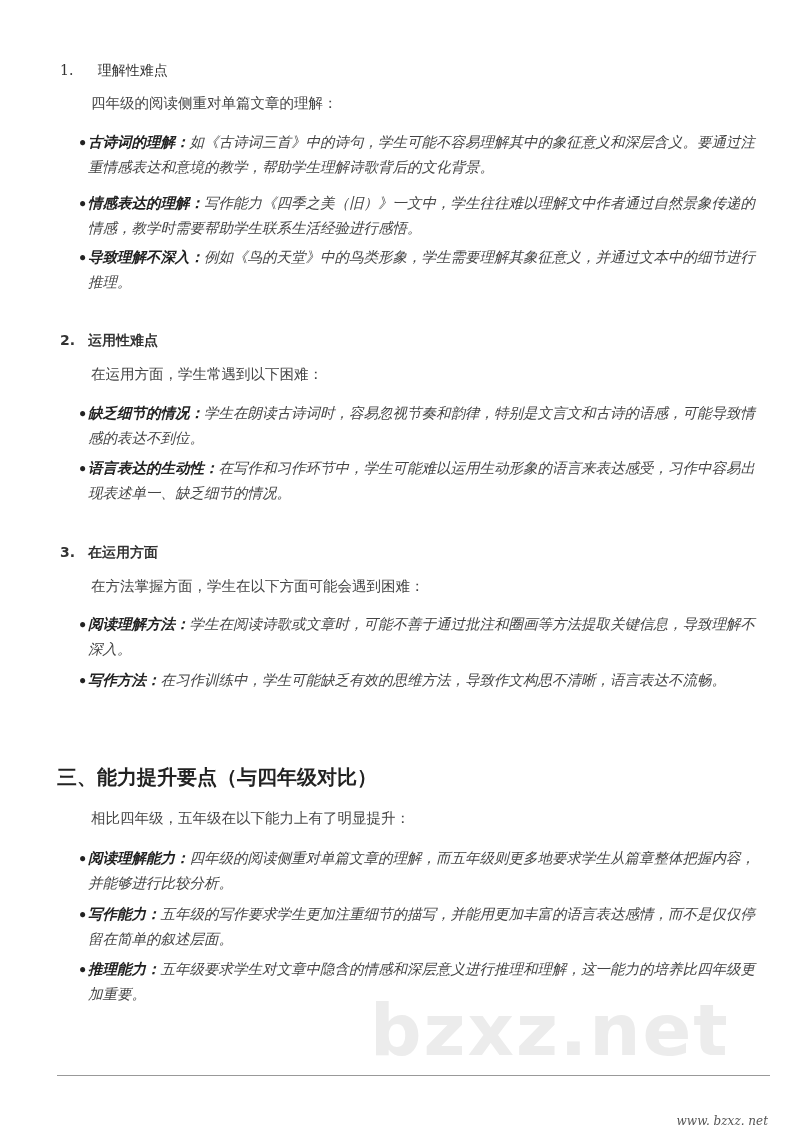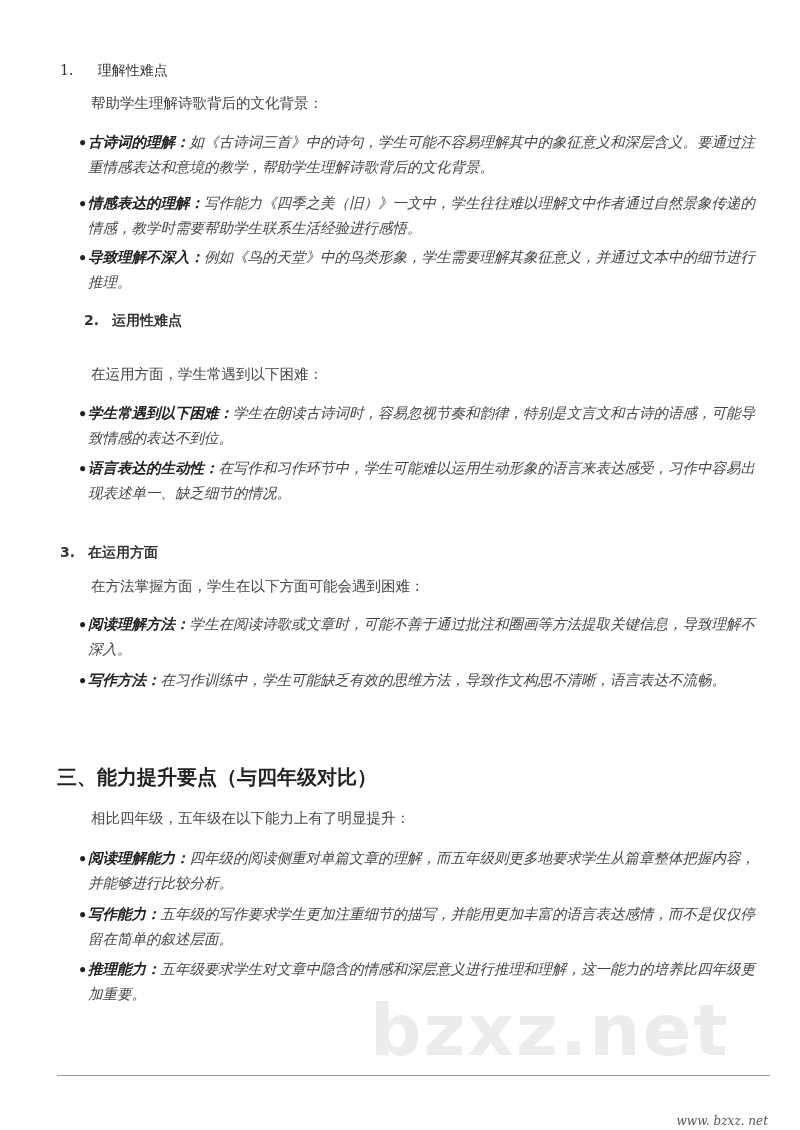--- a/index.html
+++ b/index.html
@@ -20,44 +20,44 @@
     .footer-line { left: 57px; width: 713px; top: 1075px; height: 1px; background: #999; }
     .footer-url { right: 32px; top: 1082px; font-size: 12px; font-style: italic; color: #555; font-family: "DejaVu Serif", "Liberation Serif", serif; margin-top: 32px; }
   </style>
 </head>
 <body>
 
 <div class="abs h-num" style="left:60px; top:62px;">
   <span>1.</span>
   <span style="margin-left:20px;">理解性难点</span>
 </div>
-<div class="abs intro" style="left:91px; top:94px;">帮助学生理解诗歌背后的文化背景：</div>
+<div class="abs intro" style="left:91px; top:94px;">四年级的阅读侧重对单篇文章的理解：</div>
 
 <div class="bullet" style="top:130px;">
   <span class="dot">•</span>
   <span class="txt"><b>古诗词的理解：</b><span>如《古诗词三首》中的诗句，学生可能不容易理解其中的象征意义和深层含义。要通过注重情感表达和意境的教学，帮助学生理解诗歌背后的文化背景。</span></span>
 </div>
 <div class="bullet" style="top:191px;">
   <span class="dot">•</span>
   <span class="txt"><b>情感表达的理解：</b><span>写作能力《四季之美（旧）》一文中，学生往往难以理解文中作者通过自然景象传递的情感，教学时需要帮助学生联系生活经验进行感悟。</span></span>
 </div>
 <div class="bullet" style="top:245px;">
   <span class="dot">•</span>
   <span class="txt"><b>导致理解不深入：</b><span>例如《鸟的天堂》中的鸟类形象，学生需要理解其象征意义，并通过文本中的细节进行推理。</span></span>
 </div>
 
-<div class="abs h-num bold" style="left:60px; top:312px;margin-left:24px;">
+<div class="abs h-num bold" style="left:60px; top:332px;">
   <span>2.</span>
   <span style="margin-left:8px;">运用性难点</span>
 </div>
 <div class="abs intro" style="left:91px; top:365px;">在运用方面，学生常遇到以下困难：</div>
 
 <div class="bullet" style="top:401px;">
   <span class="dot">•</span>
-  <span class="txt"><b>学生常遇到以下困难：</b><span>学生在朗读古诗词时，容易忽视节奏和韵律，特别是文言文和古诗的语感，可能导致情感的表达不到位。</span></span>
+  <span class="txt"><b>缺乏细节的情况：</b><span>学生在朗读古诗词时，容易忽视节奏和韵律，特别是文言文和古诗的语感，可能导致情感的表达不到位。</span></span>
 </div>
 <div class="bullet" style="top:456px;">
   <span class="dot">•</span>
   <span class="txt"><b>语言表达的生动性：</b><span>在写作和习作环节中，学生可能难以运用生动形象的语言来表达感受，习作中容易出现表述单一、缺乏细节的情况。</span></span>
 </div>
 
 <div class="abs h-num bold" style="left:60px; top:544px;">
   <span>3.</span>
   <span style="margin-left:8px;">在运用方面</span>
 </div>

